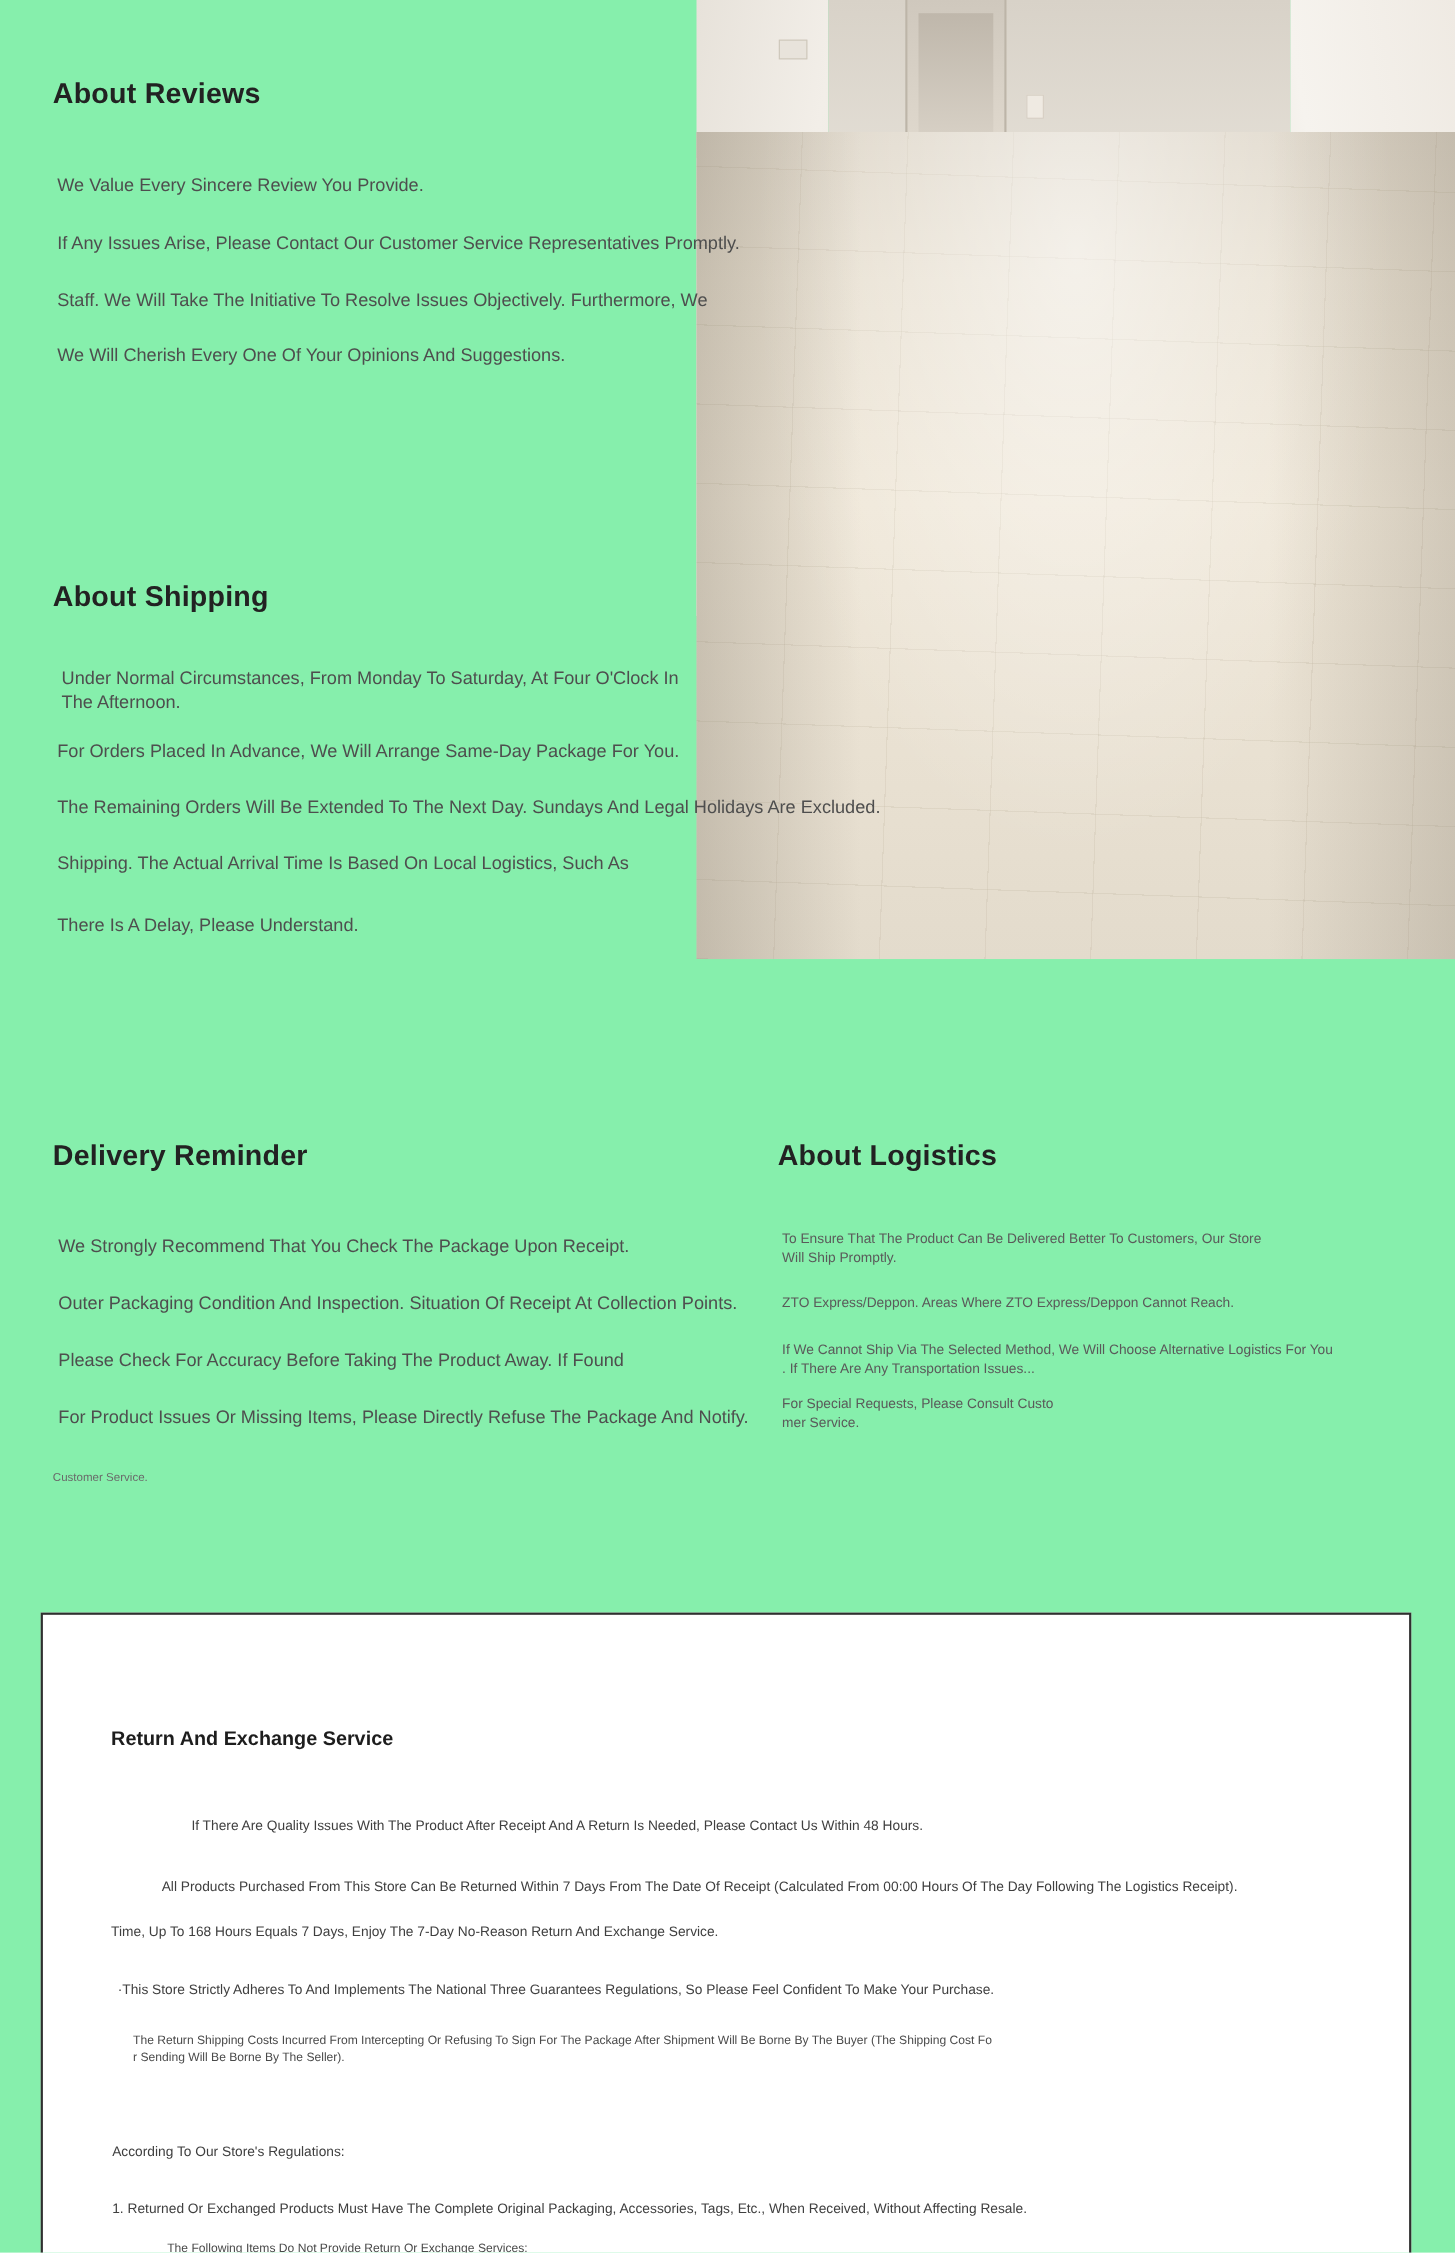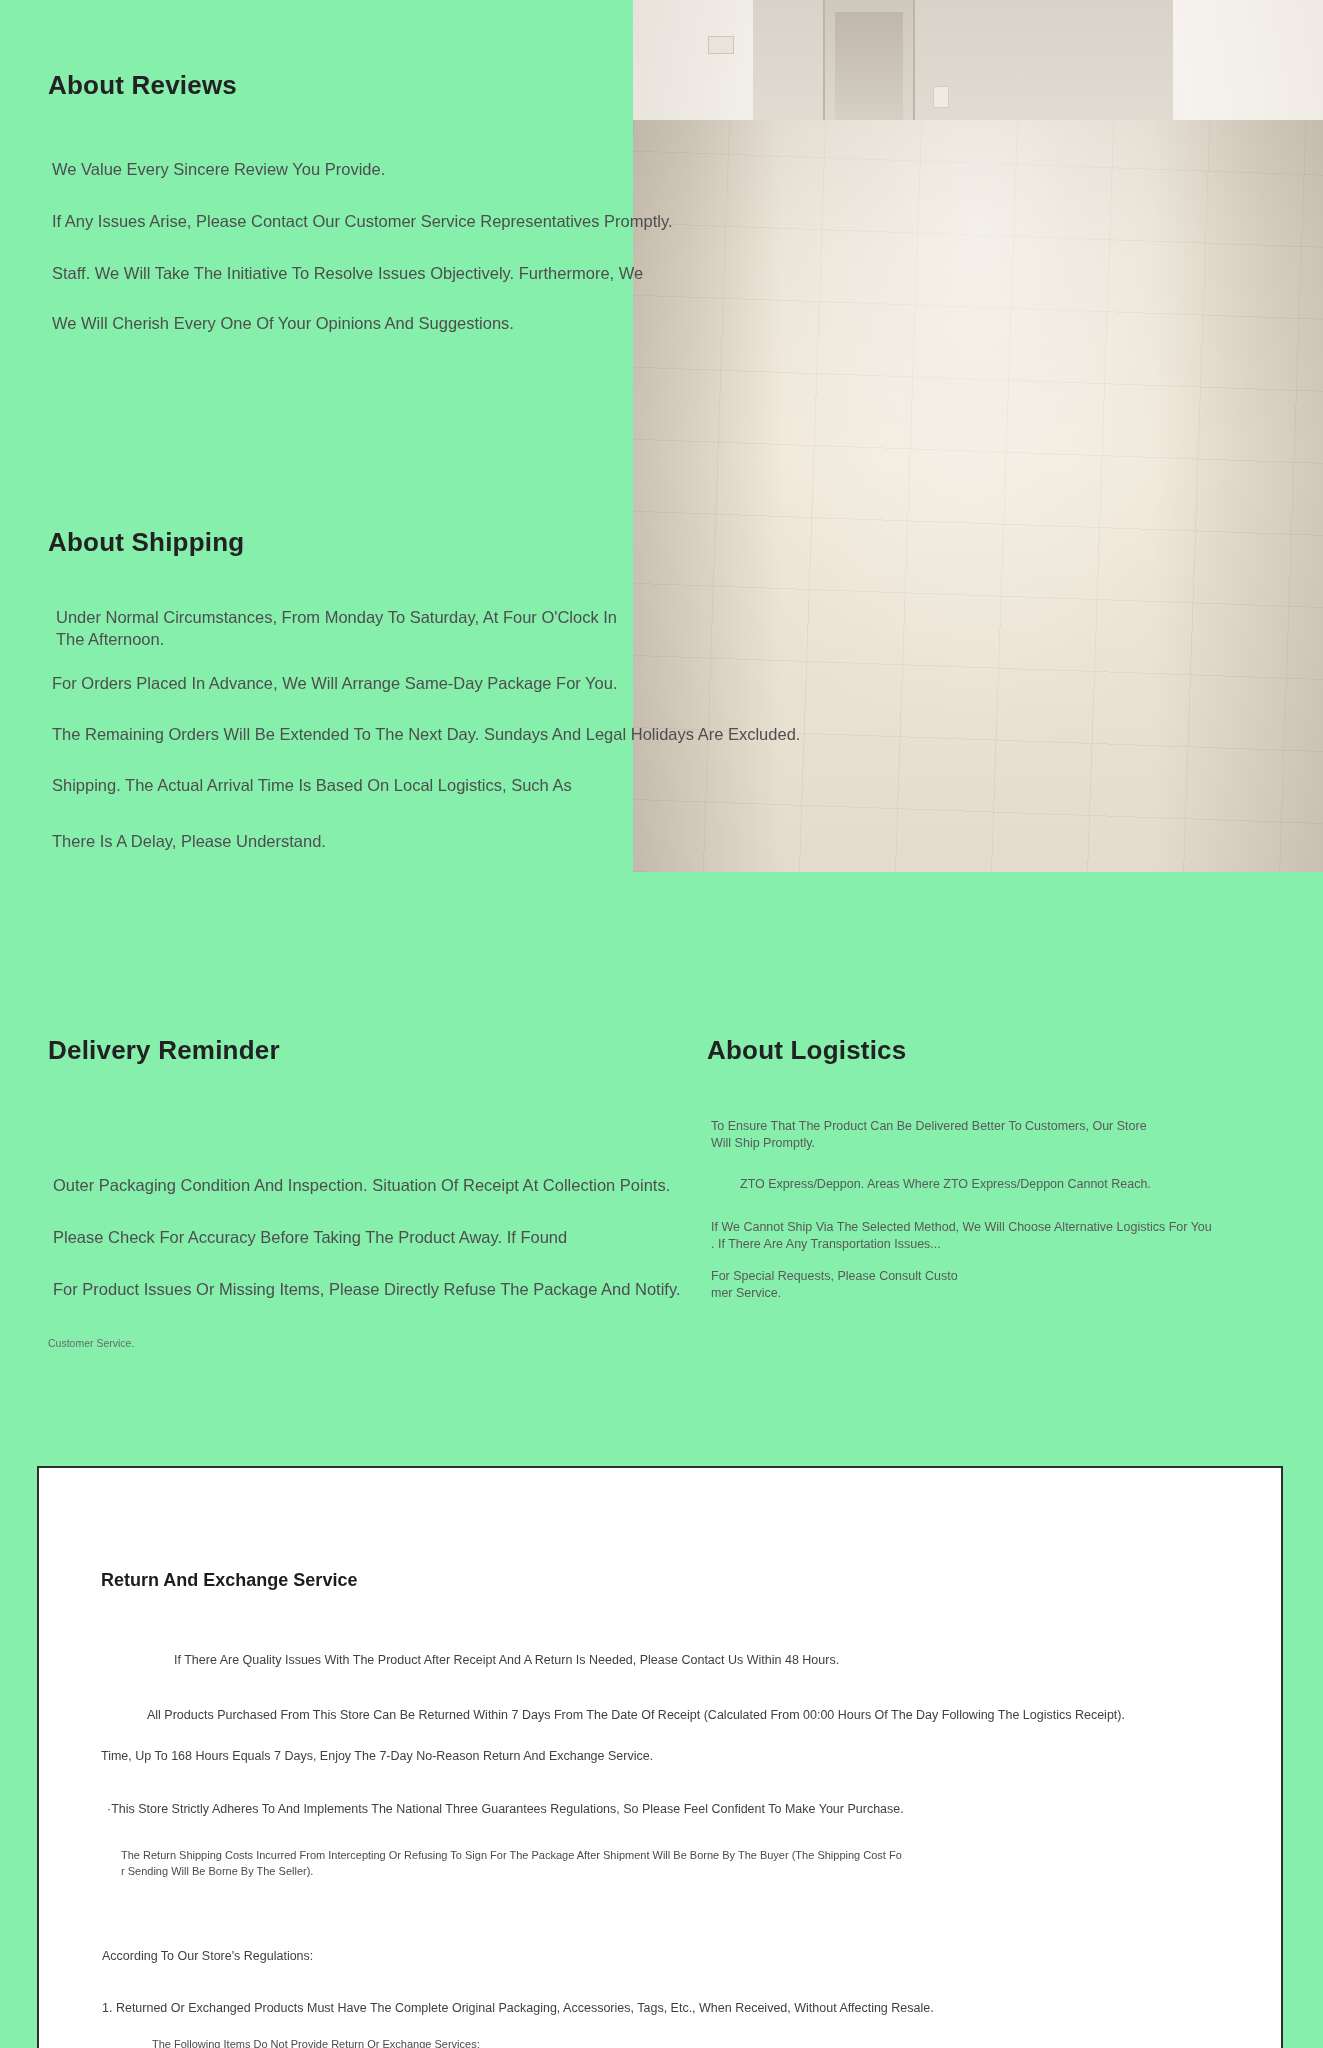--- a/index.html
+++ b/index.html
@@ -161,29 +161,30 @@
 
   <div class="section-title" style="left:48px; top:527px;">About Shipping</div>
   <div class="body-line" style="left:56px; top:606px;">Under Normal Circumstances, From Monday To Saturday, At Four O'Clock In
 The Afternoon.</div>
   <div class="body-line" style="left:52px; top:672px;">For Orders Placed In Advance, We Will Arrange Same-Day Package For You.</div>
   <div class="body-line" style="left:52px; top:723px;">The Remaining Orders Will Be Extended To The Next Day. Sundays And Legal Holidays Are Excluded.</div>
   <div class="body-line" style="left:52px; top:774px;">Shipping. The Actual Arrival Time Is Based On Local Logistics, Such As</div>
   <div class="body-line" style="left:52px; top:830px;">There Is A Delay, Please Understand.</div>
 
   <div class="section-title" style="left:48px; top:1035px;">Delivery Reminder</div>
+  <div class="body-line" style="left:53px; top:1122px;">We Strongly Recommend That You Check The Package Upon Receipt.</div>
   <div class="body-line" style="left:53px; top:1174px;">Outer Packaging Condition And Inspection. Situation Of Receipt At Collection Points.</div>
   <div class="body-line" style="left:53px; top:1226px;">Please Check For Accuracy Before Taking The Product Away. If Found</div>
   <div class="body-line" style="left:53px; top:1278px;">For Product Issues Or Missing Items, Please Directly Refuse The Package And Notify.</div>
   <div class="body-line xs" style="left:48px; top:1336px;">Customer Service.</div>
 
   <div class="section-title" style="left:707px; top:1035px;">About Logistics</div>
   <div class="body-line sm" style="left:711px; top:1118px;">To Ensure That The Product Can Be Delivered Better To Customers, Our Store
 Will Ship Promptly.</div>
-  <div class="body-line sm" style="left:740px; top:1176px;">ZTO Express/Deppon. Areas Where ZTO Express/Deppon Cannot Reach.</div>
+  <div class="body-line sm" style="left:711px; top:1176px;">ZTO Express/Deppon. Areas Where ZTO Express/Deppon Cannot Reach.</div>
   <div class="body-line sm" style="left:711px; top:1219px;">If We Cannot Ship Via The Selected Method, We Will Choose Alternative Logistics For You
 . If There Are Any Transportation Issues...</div>
   <div class="body-line sm" style="left:711px; top:1268px;">For Special Requests, Please Consult Custo
 mer Service.</div>
 
   <div class="return-box">
     <div class="rb-title">Return And Exchange Service</div>
 
     <div class="rb-line" style="left:102px; top:183px;margin-left:33px;">If There Are Quality Issues With The Product After Receipt And A Return Is Needed, Please Contact Us Within 48 Hours.</div>
     <div class="rb-line" style="left:108px; top:238px;">All Products Purchased From This Store Can Be Returned Within 7 Days From The Date Of Receipt (Calculated From 00:00 Hours Of The Day Following The Logistics Receipt).</div>

